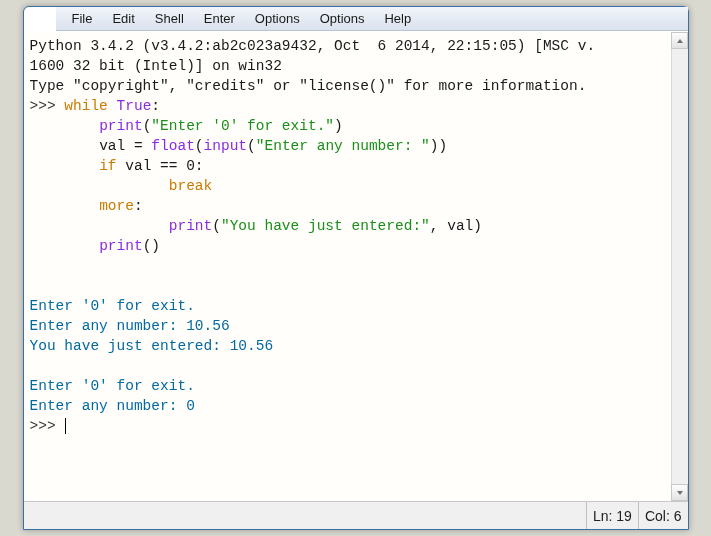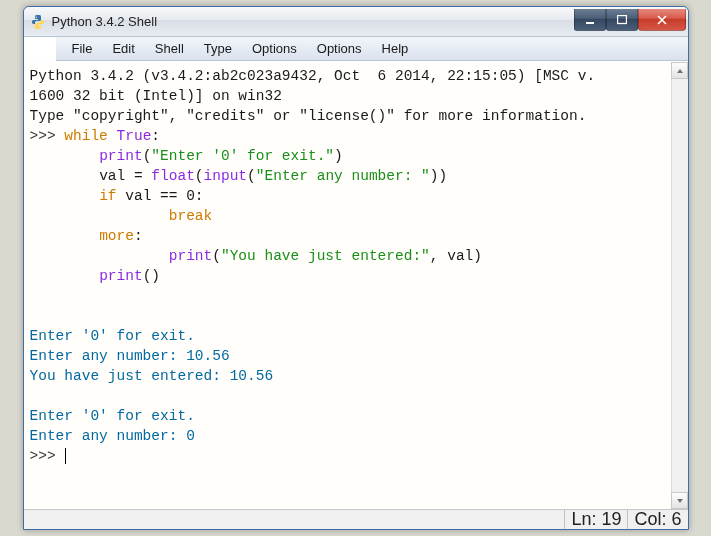--- a/index.html
+++ b/index.html
@@ -116,27 +116,27 @@
   }
   .sb-btn {
     width: 17px;
     height: 17px;
     background: linear-gradient(to bottom,#fdfdfd,#e3e3e3);
     border: 1px solid #c8c8c8;
     display:flex;align-items:center;justify-content:center;
     font-size: 9px;color:#555;
   }
   .statusbar {
-    height: 20px;
+    height: 28px;
     background: #f0f0f0;
     border-top: 1px solid #c8c8c8;
     display: flex;
     justify-content: flex-end;
     align-items: center;
-    font-size: 18px;
+    font-size: 14px;
     color: #222;
   }
   .status-cell {
     border-left: 1px solid #c0c0c0;
     padding: 0 6px;
     height: 100%;
     display: flex;
     align-items: center;
   }
   .kw-orange { color: #cc7a00; }
@@ -150,52 +150,26 @@
     background:#000;
     vertical-align:text-bottom;
     margin-left:1px;
   }
 </style>
 </head>
 <body>
 
 <div class="window">
 
-  <div class="titlebar">
-    <span class="app-icon">
-      <svg width="16" height="16" viewBox="0 0 16 16">
-        <path d="M8 1c-2 0-3 .4-3 1.6V5h3v1H3.6C2.4 6 2 7 2 8s.4 2 1.6 2H5V8.4C5 7.2 6 7 7 7h2c1 0 2-.4 2-1.6V2.6C11 1.4 10 1 8 1zM6.2 2.6a.7.7 0 110 1.4.7.7 0 010-1.4z" fill="#3573a5"></path>
-        <path d="M8 15c2 0 3-.4 3-1.6V11H8v-1h4.4c1.2 0 1.6-1 1.6-2s-.4-2-1.6-2H11v1.6c0 1.2-1 1.4-2 1.4H7c-1 0-2 .4-2 1.6v2.8C5 14.6 6 15 8 15zm1.8-1.6a.7.7 0 110-1.4.7.7 0 010 1.4z" fill="#ffd94a"></path>
-      </svg>
-    </span>
-    <span class="title-text">Python 3.4.2 Shell</span>
-    <div class="win-buttons">
-      <div class="win-btn">
-        <svg width="10" height="10">
-            <rect x="1" y="7" width="8" height="2" fill="#fff"></rect>
-          </svg>
-      </div>
-      <div class="win-btn">
-        <svg width="10" height="10">
-            <rect x="0.5" y="0.5" width="9" height="8" fill="none" stroke="#fff" stroke-width="1.3"></rect>
-          </svg>
-      </div>
-      <div class="win-btn close">
-        <svg width="12" height="10">
-            <path d="M2 1l8 8M10 1l-8 8" stroke="#fff" stroke-width="1.6"></path>
-          </svg>
-      </div>
-    </div>
-  </div>
 
   <div class="menubar">
     <span class="menu-item">File</span>
     <span class="menu-item">Edit</span>
     <span class="menu-item">Shell</span>
-    <span class="menu-item">Type</span>
+    <span class="menu-item">Enter</span>
     <span class="menu-item">Options</span>
     <span class="menu-item">Options</span>
     <span class="menu-item">Help</span>
   </div>
 
   <div class="content">
     <div class="editor"><span>Python 3.4.2 (v3.4.2:ab2c023a9432, Oct  6 2014, 22:15:05) [MSC v.</span>
 <span>1600 32 bit (Intel)] on win32</span>
 <span>Type "copyright", "credits" or "license()" for more information.</span>
 <span class="prompt">&gt;&gt;&gt;</span> <span class="kw-orange">while</span> <span class="kw-purple">True</span><span>:</span>

